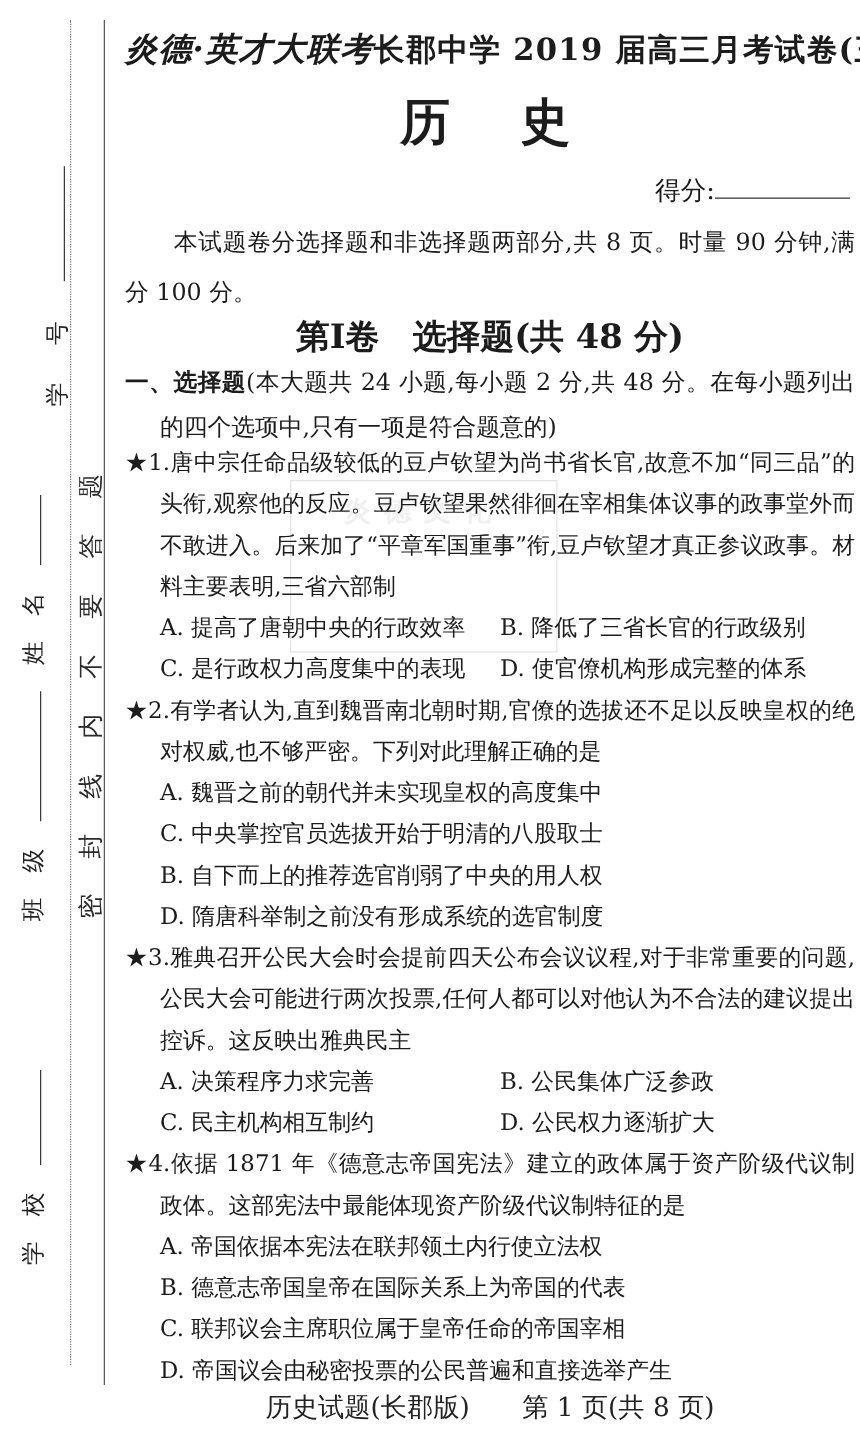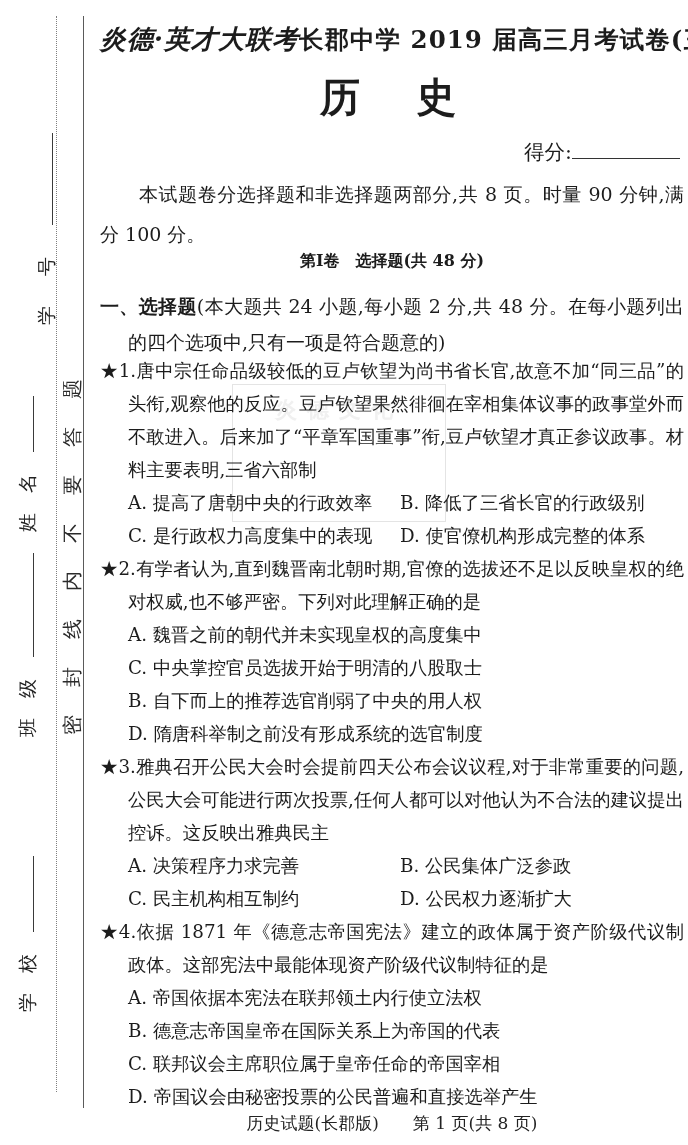--- a/index.html
+++ b/index.html
@@ -37,31 +37,31 @@
   .header-title{position:absolute;top:22px;left:0;width:100%;text-align:center;white-space:nowrap;}
   .brand{font-size:26px;font-weight:bold;font-style:italic;letter-spacing:1px;}
   .title-rest{font-size:24.5px;font-weight:bold;letter-spacing:1px;}
   .subject-title{position:absolute;top:70px;left:0;width:100%;text-align:center;
     font-size:40px;font-weight:bold;letter-spacing:8px;}
   .score-line{position:absolute;top:138px;right:4px;font-size:20.5px;}
   .score-blank{display:inline-block;width:108px;border-bottom:1px solid #333;height:18px;vertical-align:baseline;}
   .intro{position:absolute;top:174px;left:0;width:100%;font-size:19px;line-height:40px;
     text-indent:39px;text-align:justify;}
   .section-heading{position:absolute;top:251px;left:0;width:100%;text-align:center;
-    font-size:16px;font-weight:bold;}
+    font-size:27px;font-weight:bold;}
   .part-intro{position:absolute;top:288px;left:0;width:100%;font-size:19px;line-height:36px;
     padding-left:28px;text-indent:-28px;box-sizing:border-box;text-align:justify;}
   .part-label{font-weight:bold;}
   .questions{position:absolute;top:354px;left:0;width:100%;font-size:18.3px;line-height:33px;}
   .q-stem{padding-left:28px;text-indent:-28px;text-align:justify;}
   .opts{padding-left:28px;}
   .opt-row{display:flex;}
   .opt-cell-a{width:272px;flex:none;}
   .opt-cell-b{flex:1;}
-  .footer{position:absolute;top:1112px;left:0;width:100%;text-align:center;font-size:17px;color:#222;}
+  .footer{position:absolute;top:1112px;left:0;width:100%;text-align:center;font-size:21px;color:#222;}
 </style>
 </head>
 <body>
 
 <div class="page">
 
   <div class="watermark">
     <div class="wm1">炎德文化</div>
   </div>
 

